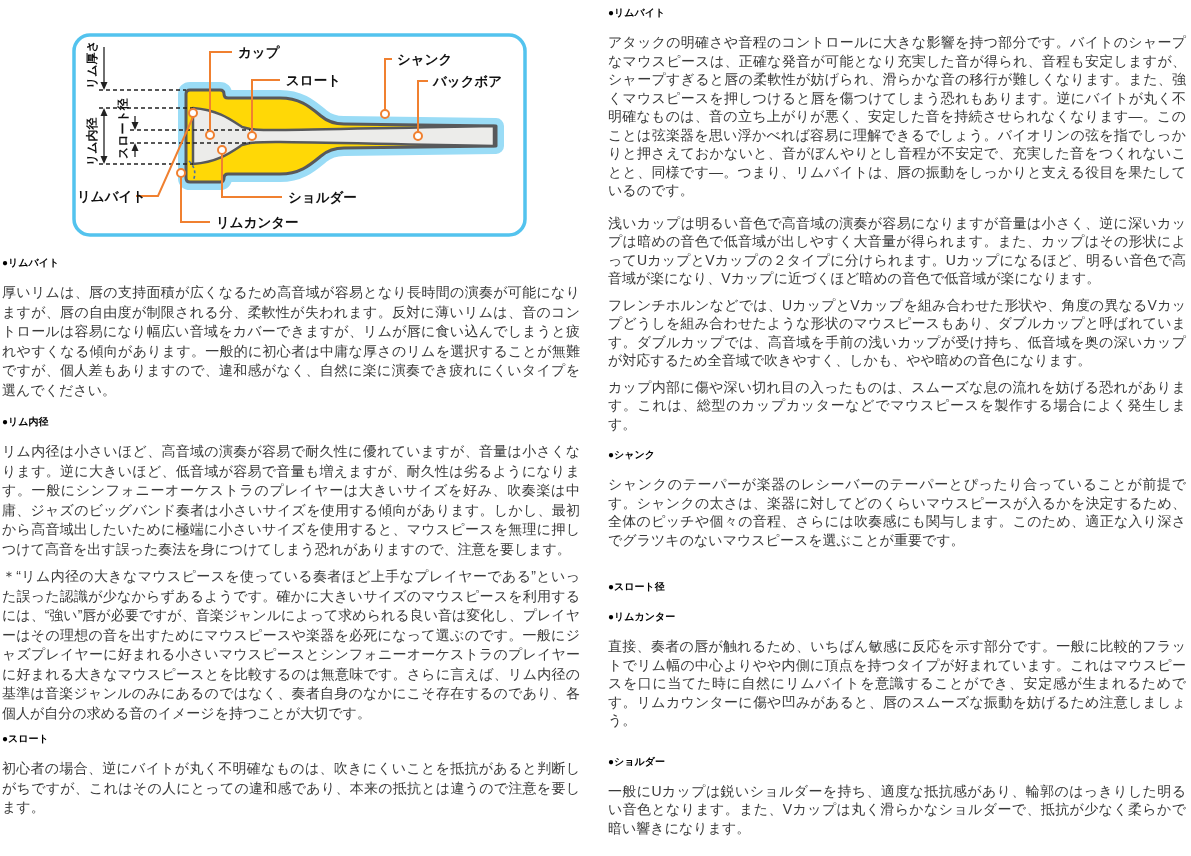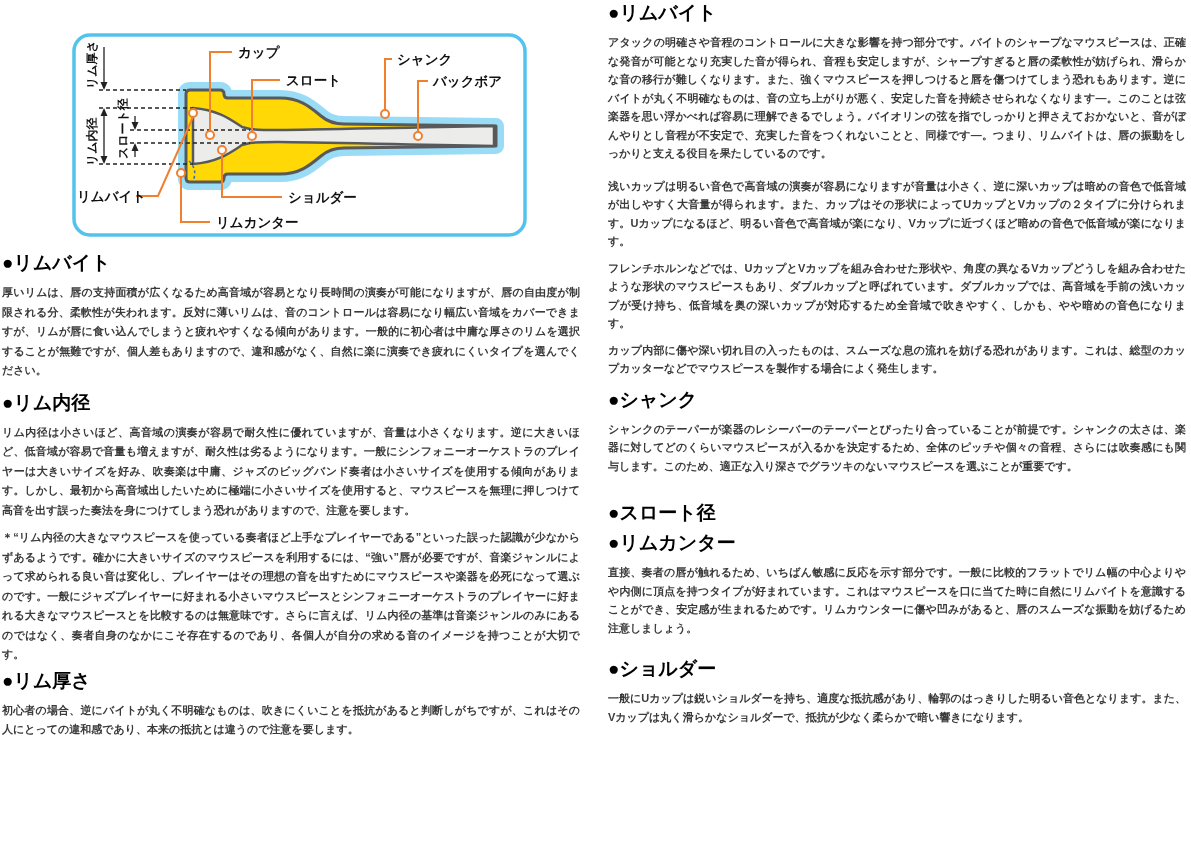--- a/index.html
+++ b/index.html
@@ -7,26 +7,26 @@
     width:1191px;height:856px;position:relative;overflow:hidden;
     font-family:"Liberation Sans","DejaVu Sans",sans-serif;
     color:#3a3a3a;
   }
   .col{position:absolute;top:0;}
   .col-left{left:2px;width:578px;}
   .col-right{left:608px;width:578px;}
   .diagram-wrap{margin:33px 0 0 70px;width:455px;height:204px;}
   section{display:block;}
   h2.sec-h{
-    font-size:19px;font-weight:bold;color:#000;
+    font-size:10px;font-weight:bold;color:#000;
     margin:0 0 12px 0;padding:0;line-height:16px;
   }
   p.sec-p{
     margin:0 0 8px 0;padding:0;
-    font-size:11px;text-align:justify;font-weight:bold;
+    font-size:14px;text-align:justify;
   }
   .col-left p.sec-p{line-height:19.5px;}
   .col-right p.sec-p{line-height:18.5px;}
   svg text.dlabel{font-weight:bold;font-size:13.5px;fill:#111;}
   svg text.dlabel-sm{font-weight:bold;font-size:12px;fill:#111;}
 </style>
 </head>
 <body>
 
 <div class="col col-left">
@@ -110,21 +110,21 @@
     <p class="sec-p">厚いリムは、唇の支持面積が広くなるため高音域が容易となり長時間の演奏が可能になりますが、唇の自由度が制限される分、柔軟性が失われます。反対に薄いリムは、音のコントロールは容易になり幅広い音域をカバーできますが、リムが唇に食い込んでしまうと疲れやすくなる傾向があります。一般的に初心者は中庸な厚さのリムを選択することが無難ですが、個人差もありますので、違和感がなく、自然に楽に演奏でき疲れにくいタイプを選んでください。</p>
   </section>
 
   <section style="margin-top:14px;">
     <h2 class="sec-h">●リム内径</h2>
     <p class="sec-p">リム内径は小さいほど、高音域の演奏が容易で耐久性に優れていますが、音量は小さくなります。逆に大きいほど、低音域が容易で音量も増えますが、耐久性は劣るようになります。一般にシンフォニーオーケストラのプレイヤーは大きいサイズを好み、吹奏楽は中庸、ジャズのビッグバンド奏者は小さいサイズを使用する傾向があります。しかし、最初から高音域出したいために極端に小さいサイズを使用すると、マウスピースを無理に押しつけて高音を出す誤った奏法を身につけてしまう恐れがありますので、注意を要します。</p>
     <p class="sec-p">＊“リム内径の大きなマウスピースを使っている奏者ほど上手なプレイヤーである”といった誤った認識が少なからずあるようです。確かに大きいサイズのマウスピースを利用するには、“強い”唇が必要ですが、音楽ジャンルによって求められる良い音は変化し、プレイヤーはその理想の音を出すためにマウスピースや楽器を必死になって選ぶのです。一般にジャズプレイヤーに好まれる小さいマウスピースとシンフォニーオーケストラのプレイヤーに好まれる大きなマウスピースとを比較するのは無意味です。さらに言えば、リム内径の基準は音楽ジャンルのみにあるのではなく、奏者自身のなかにこそ存在するのであり、各個人が自分の求める音のイメージを持つことが大切です。</p>
   </section>
 
   <section style="margin-top:2px;">
-    <h2 class="sec-h">●リム厚さ</h2>
+    <h2 class="sec-h">●スロート</h2>
     <p class="sec-p">初心者の場合、逆にバイトが丸く不明確なものは、吹きにくいことを抵抗があると判断しがちですが、これはその人にとっての違和感であり、本来の抵抗とは違うので注意を要します。</p>
   </section>
 
 </div>
 
 <div class="col col-right">
 
   <section style="margin-top:5px;">
     <h2 class="sec-h">●リムバイト</h2>
     <p class="sec-p">アタックの明確さや音程のコントロールに大きな影響を持つ部分です。バイトのシャープなマウスピースは、正確な発音が可能となり充実した音が得られ、音程も安定しますが、シャープすぎると唇の柔軟性が妨げられ、滑らかな音の移行が難しくなります。また、強くマウスピースを押しつけると唇を傷つけてしまう恐れもあります。逆にバイトが丸く不明確なものは、音の立ち上がりが悪く、安定した音を持続させられなくなります―。このことは弦楽器を思い浮かべれば容易に理解できるでしょう。バイオリンの弦を指でしっかりと押さえておかないと、音がぼんやりとし音程が不安定で、充実した音をつくれないことと、同様です―。つまり、リムバイトは、唇の振動をしっかりと支える役目を果たしているのです。</p>

